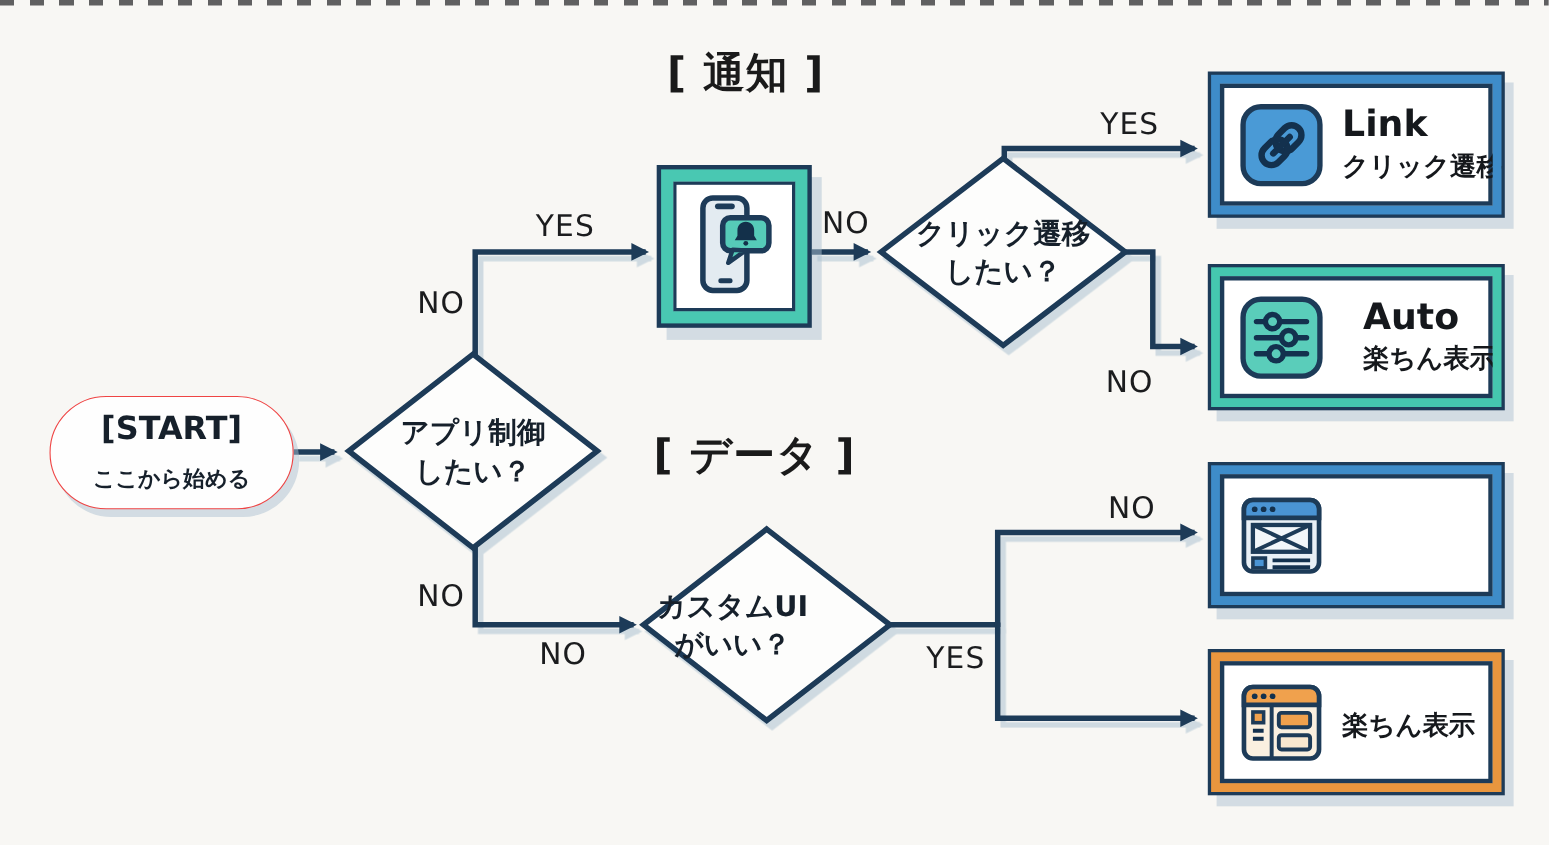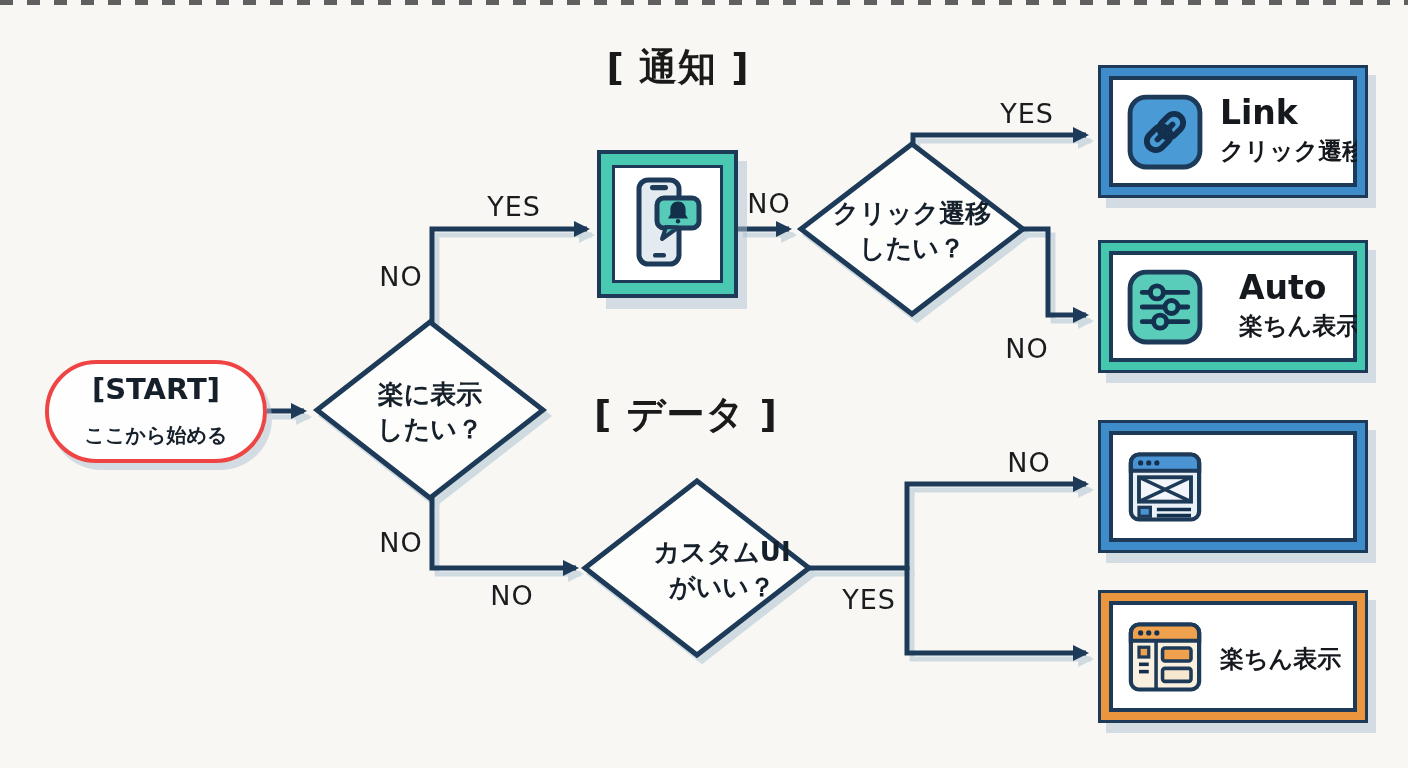--- a/index.html
+++ b/index.html
@@ -22,21 +22,21 @@
   .edge-label{
     position:absolute;transform:translate(-50%,-50%);
     font-size:27px;font-weight:normal;color:#1b1c1e;letter-spacing:1px;white-space:nowrap;
   }
   .diamond-text{
     position:absolute;transform:translate(-50%,-50%);
     width:210px;text-align:center;font-size:26px;font-weight:bold;color:#16202b;line-height:1.35;
   }
   .start-node{
     position:absolute;left:45px;top:360px;width:222px;height:103px;box-sizing:border-box;
-    background:#fefefe;border:4px solid #ef4444;border-radius:54px;
+    background:#fefefe;border:1px solid #ef4444;border-radius:54px;
     box-shadow:5px 7px 0 rgba(173,194,210,.5);
     display:flex;flex-direction:column;align-items:center;justify-content:center;
   }
   .start-title{font-size:29px;font-weight:bold;color:#16202b;line-height:1.1;}
   .start-sub{font-size:20px;font-weight:bold;color:#16202b;margin-top:16px;}
   .notify-box{
     position:absolute;left:612px;top:165px;width:111px;height:118px;box-sizing:border-box;
     background:#ffffff;border:3px solid #1d3b58;outline:11px solid #49c8b2;
     box-shadow:0 0 0 15px #1d3b58,9px 11px 0 15px rgba(173,194,210,.5);
     display:flex;align-items:center;justify-content:center;
@@ -85,28 +85,28 @@
 
 <div class="hdr" style="left:678px;top:67px">[ 通知 ]</div>
 <div class="hdr" style="left:686px;top:414px">[ データ ]</div>
 
 <div class="start-node">
   <div class="start-title">[START]</div>
   <div class="start-sub">ここから始める</div>
 </div>
 
 <div class="diamond-text" style="left:430px;top:412px">
-  <span>楽に表示</span><br>
+  <span>アプリ制御</span><br>
   <span>したい？</span>
 </div>
 <div class="diamond-text" style="left:912px;top:231px">
   <span>クリック遷移</span><br>
   <span>したい？</span>
 </div>
-<div class="diamond-text" style="left:722px;top:570px">
+<div class="diamond-text" style="left:666px;top:570px">
   <span>カスタムUI</span><br>
   <span>がいい？</span>
 </div>
 
 <div class="edge-label" style="left:514px;top:206px">YES</div>
 <div class="edge-label" style="left:401px;top:276px">NO</div>
 <div class="edge-label" style="left:769px;top:203px">NO</div>
 <div class="edge-label" style="left:1027px;top:113px">YES</div>
 <div class="edge-label" style="left:1027px;top:348px">NO</div>
 <div class="edge-label" style="left:401px;top:542px">NO</div>

